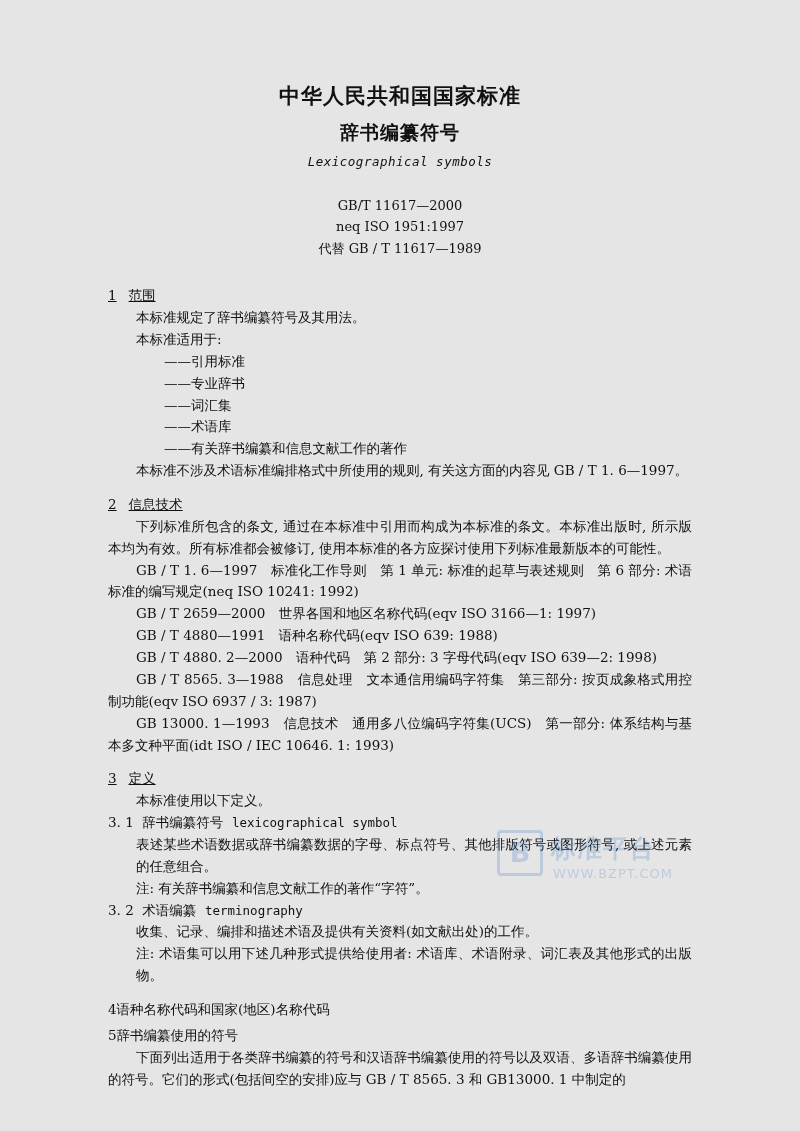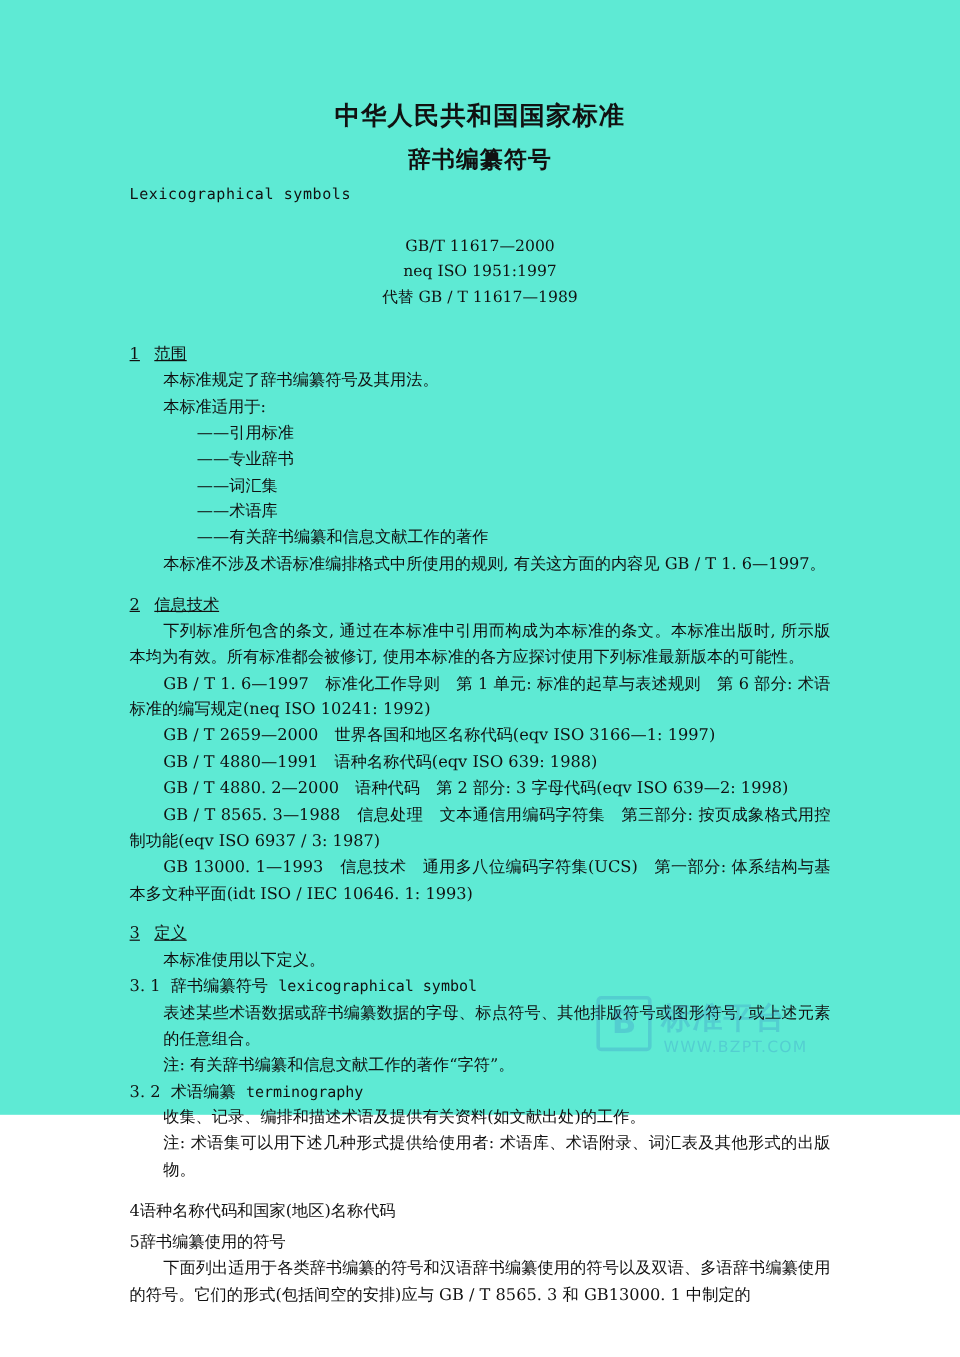--- a/index.html
+++ b/index.html
@@ -12,22 +12,22 @@
     height: 1131px;
     position: relative;
     font-family: "Liberation Serif", serif;
     color: #111111;
     overflow: hidden;
   }
   .page {
     position: absolute;
     left: 0; top: 0;
     width: 800px;
-    height: 929px;
-    background: #5eead4;
+    height: 1131px;
+    background: #e5e5e5;
   }
   .content {
     position: absolute;
     left: 108px;
     top: 82px;
     width: 584px;
   }
   .title-main {
     text-align: center;
     font-family: "DejaVu Serif", serif;
@@ -38,24 +38,26 @@
   }
   .title-sub {
     text-align: center;
     font-family: "DejaVu Serif", serif;
     font-weight: bold;
     font-size: 19px;
     letter-spacing: 1px;
     margin: 0 0 8px 0;
   }
   .title-en {
+    text-align: center;
     font-family: "DejaVu Sans Mono", monospace;
     font-size: 12.5px;
     letter-spacing: 0.5px;
     margin: 0 0 26px 0;
+    font-style: italic;
   }
   .std-codes {
     text-align: center;
     font-family: "DejaVu Serif", serif;
     font-size: 13px;
     line-height: 1.65;
     margin: 0 0 26px 0;
   }
   .std-codes div { margin: 0; }
 

